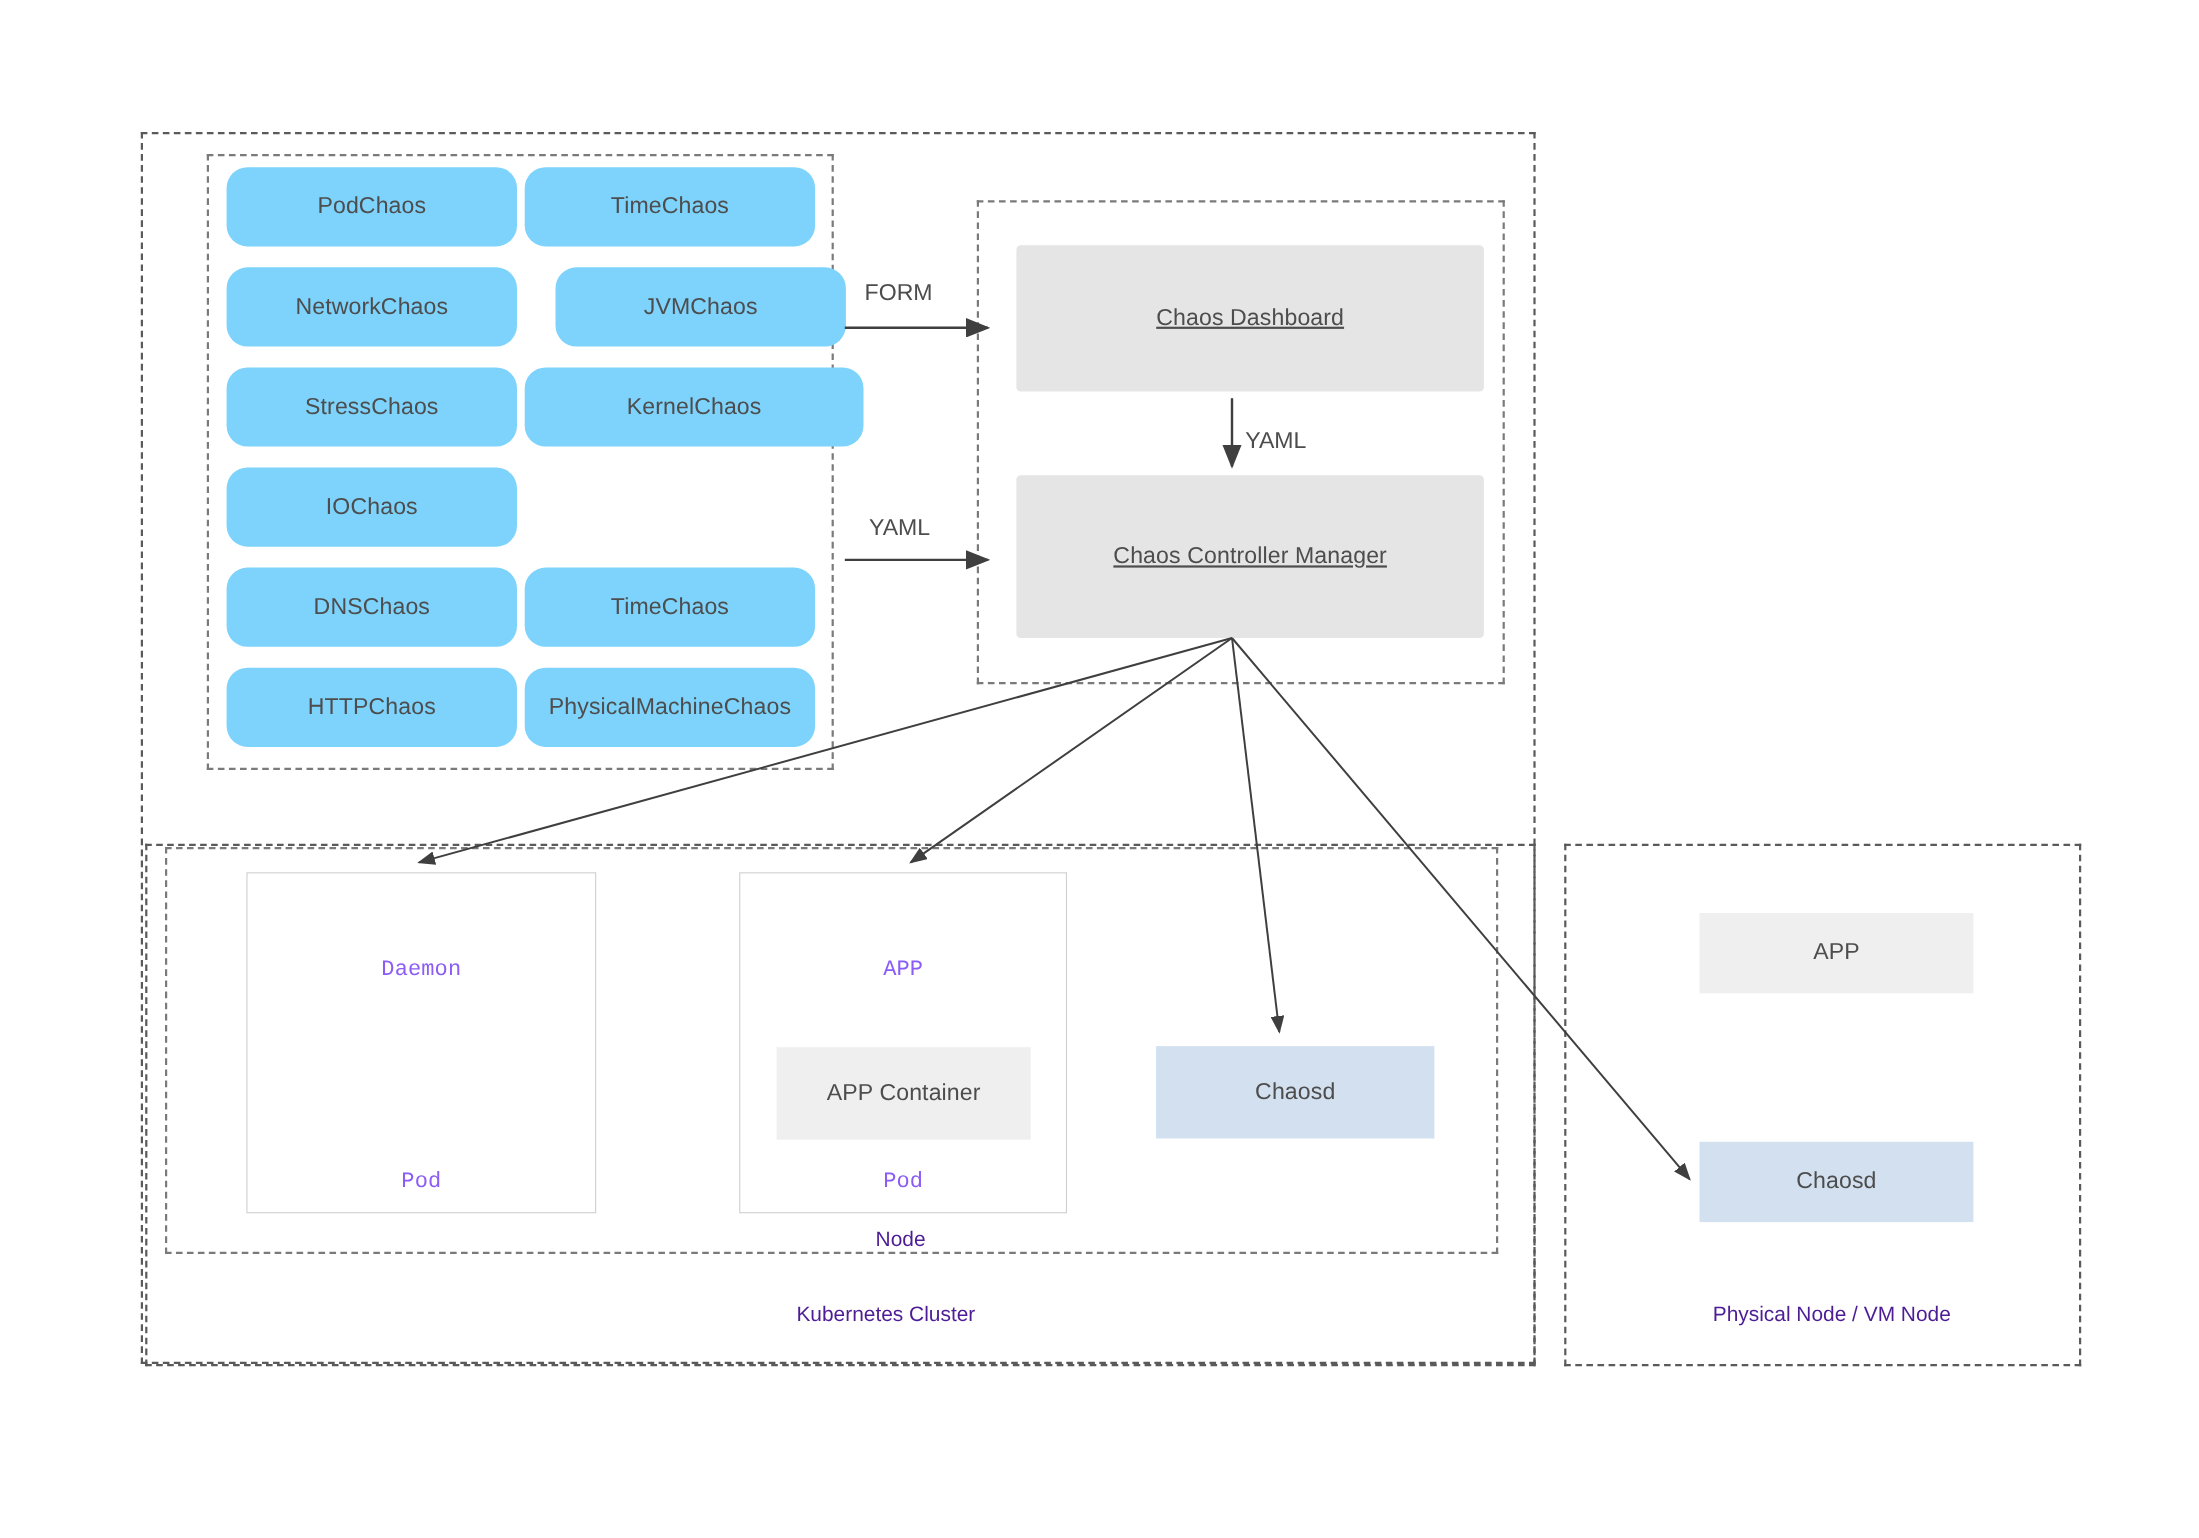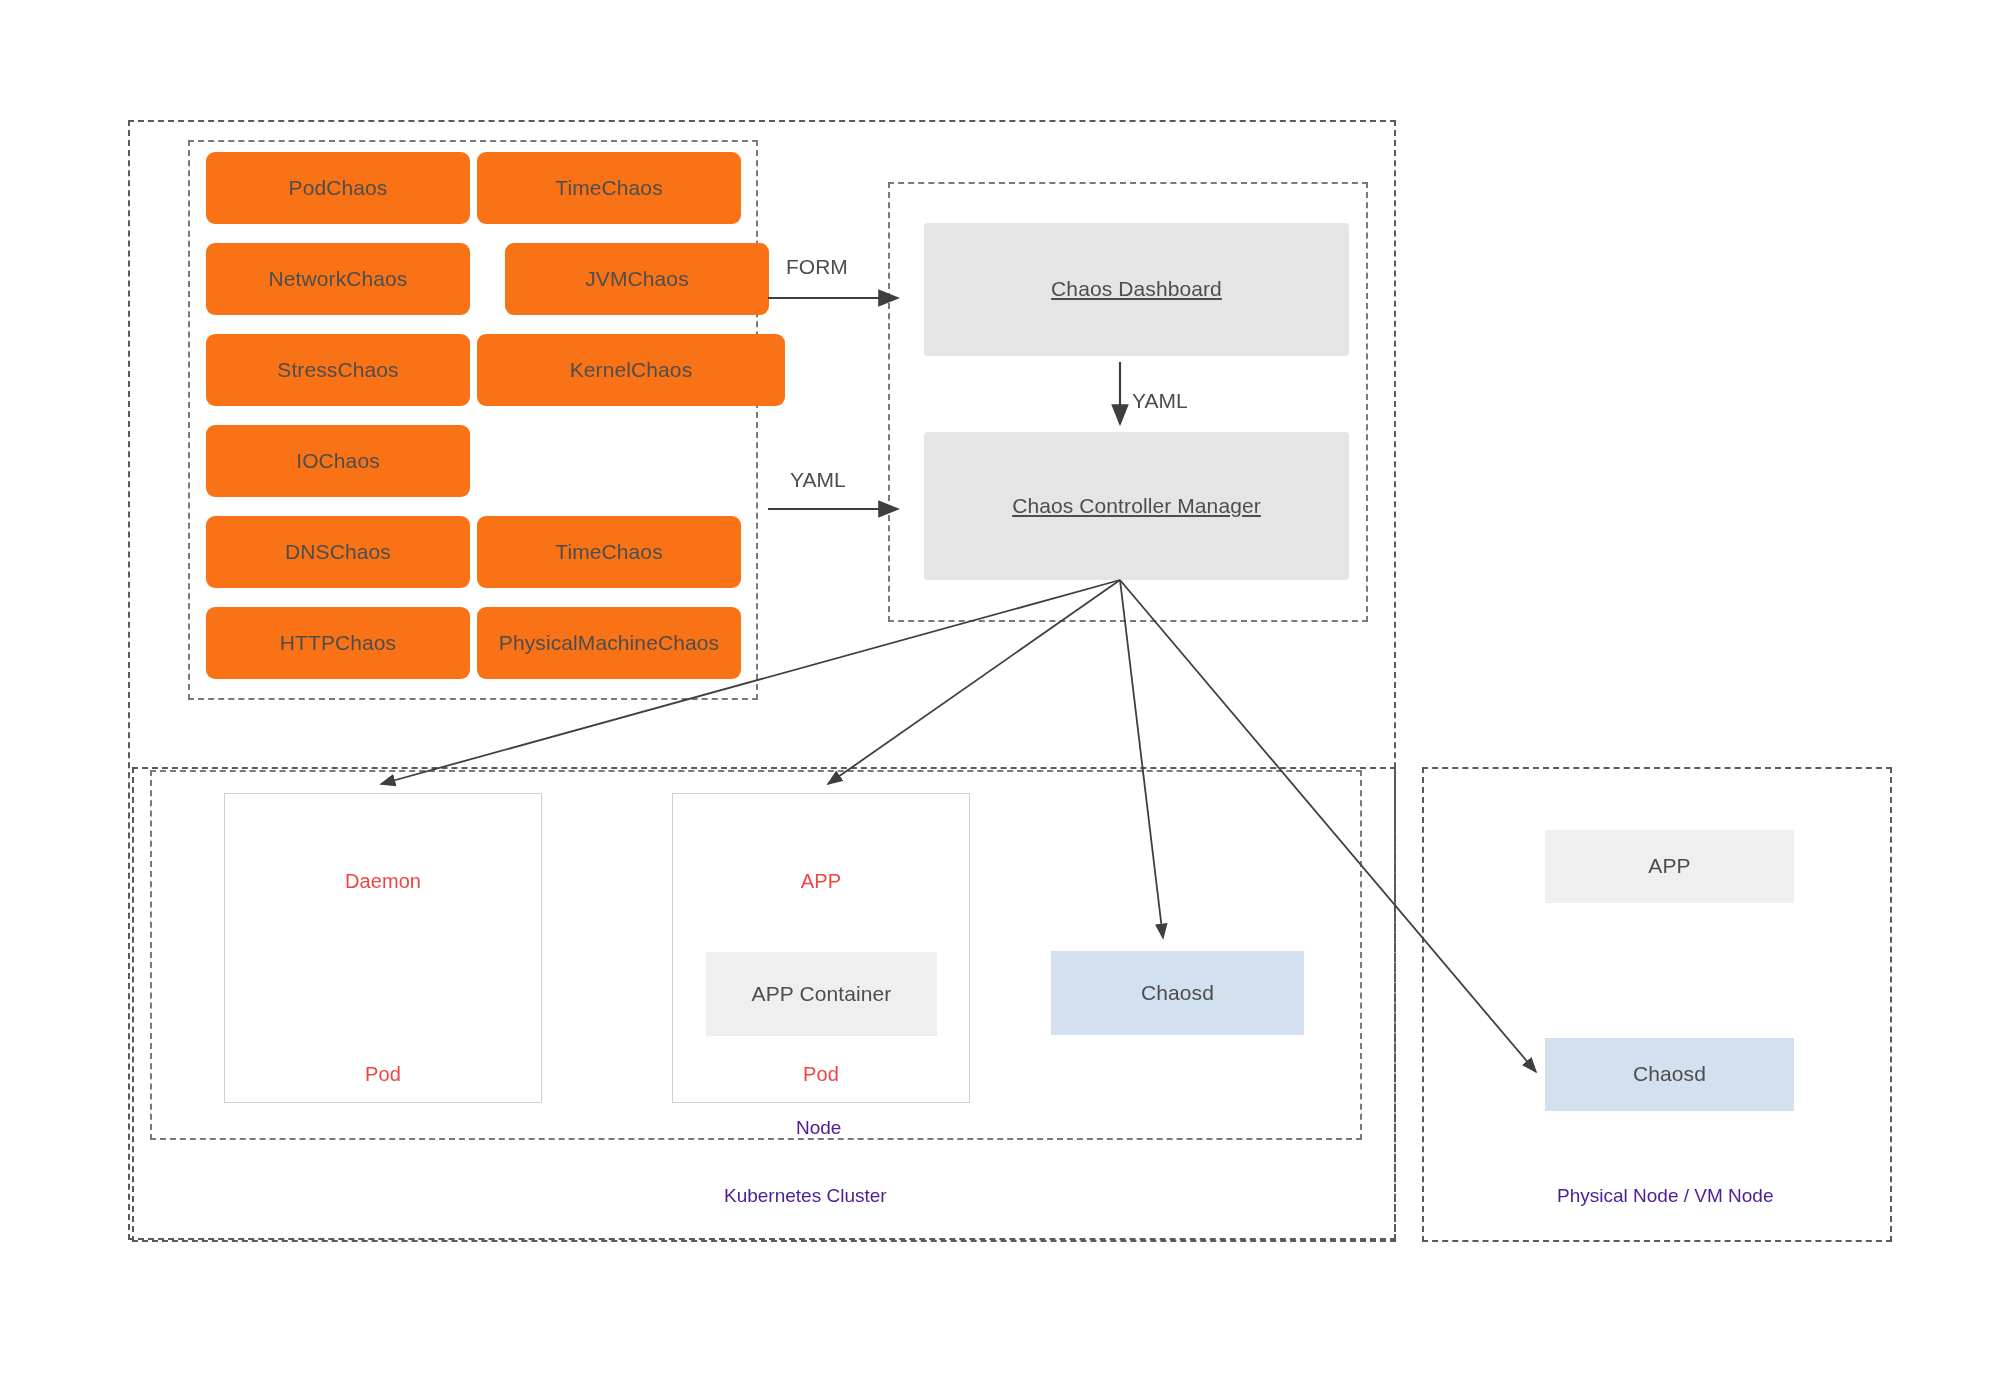--- a/index.html
+++ b/index.html
@@ -39,22 +39,22 @@
     display: flex;
     align-items: center;
     justify-content: center;
     text-align: center;
     color: #4d4d4d;
     font-size: 21px;
     line-height: 1.25;
     letter-spacing: .1px;
   }
   .chaos-type {
-    background: #f97316;
-    border-radius: 9px;
+    background: #7dd3fc;
+    border-radius: 19px;
     font-size: 21px;
   }
   .blue-box {
     background: #e5e5e5;
     border-radius: 4px;
     text-decoration: underline;
   }
   .blue-box-sq {
     background: #d2e0ef;
     border-radius: 0;
@@ -81,22 +81,23 @@
     position: absolute;
     color: #4c1d95;
     font-size: 19px;
     white-space: nowrap;
   }
   .pod-title {
     position: absolute;
     left: 0;
     right: 0;
     text-align: center;
-    color: #ef4444;
+    color: #8b5cf6;
     font-size: 20px;
+    font-family: Liberation Mono, monospace;
   }
 
   
   #arrows {
     position: absolute;
     left: 0;
     top: 0;
     width: 1999px;
     height: 1398px;
     pointer-events: none;

